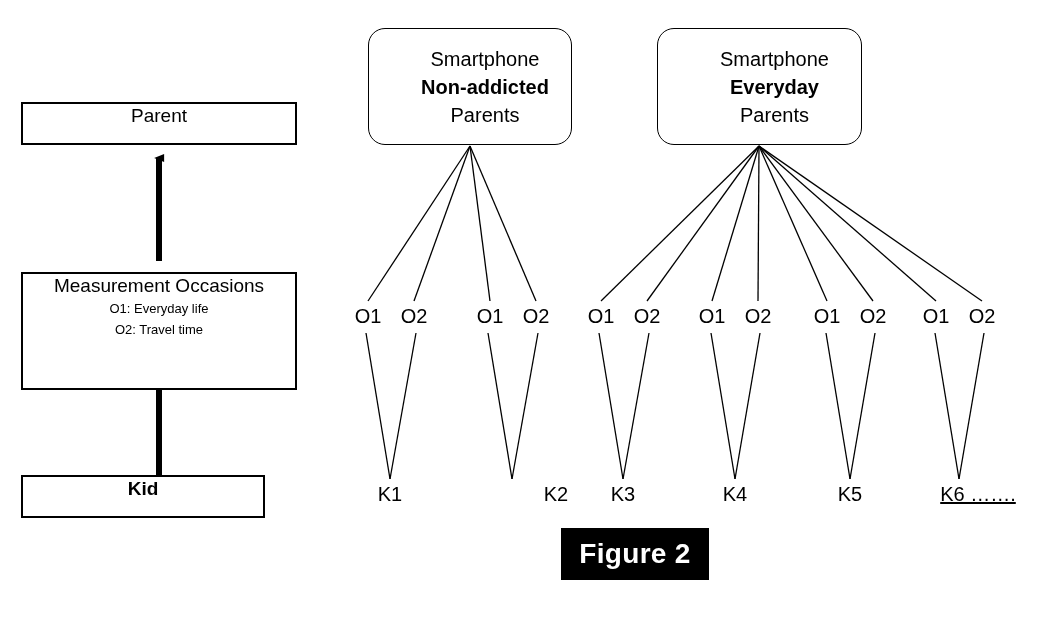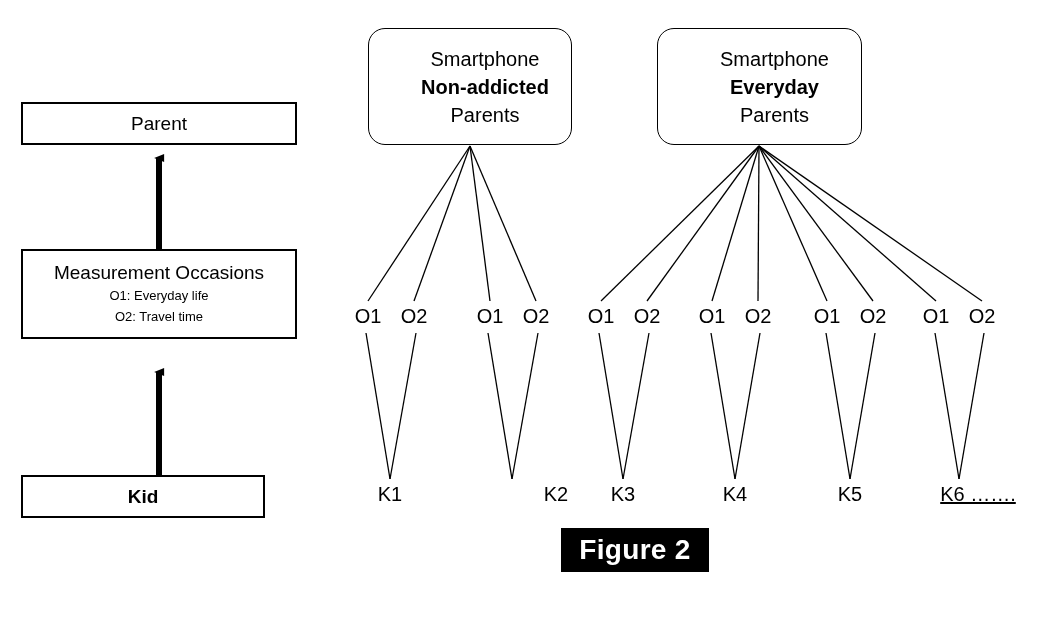--- a/index.html
+++ b/index.html
@@ -27,34 +27,33 @@
 
   
   .lbox {
     position: absolute;
     box-sizing: border-box;
     border: 2px solid #000000;
     background: #ffffff;
     display: flex;
     flex-direction: column;
     align-items: center;
-    justify-content: center;
   }
   .lbox .title {
     font-size: 19px;
     line-height: 24px;
     white-space: nowrap;
   }
   .lbox .sub {
     font-size: 13px;
     line-height: 21px;
     white-space: nowrap;
   }
   #box-parent { left: 21px; top: 102px; width: 276px; height: 43px; }
-  #box-measure { left: 21px; top: 249px; width: 276px; height: 90px; }
+  #box-measure { left: 21px; top: 272px; width: 276px; height: 118px; }
   #box-kid    { left: 21px; top: 475px; width: 244px; height: 43px; font-weight: bold; }
 
   
   .gbox {
     position: absolute;
     box-sizing: border-box;
     border: 1.6px solid #000000;
     border-radius: 17px;
     background: #ffffff;
     display: flex;
@@ -80,21 +79,21 @@
     white-space: nowrap;
     transform: translate(-50%, -50%);
   }
 
   
   #figure-caption {
     position: absolute;
     left: 561px;
     top: 528px;
     width: 148px;
-    height: 44px;
+    height: 52px;
     background: #000000;
     color: #ffffff;
     font-size: 28px;
     font-weight: bold;
     display: flex;
     align-items: center;
     justify-content: center;
     letter-spacing: 0.3px;
   }
 </style>

